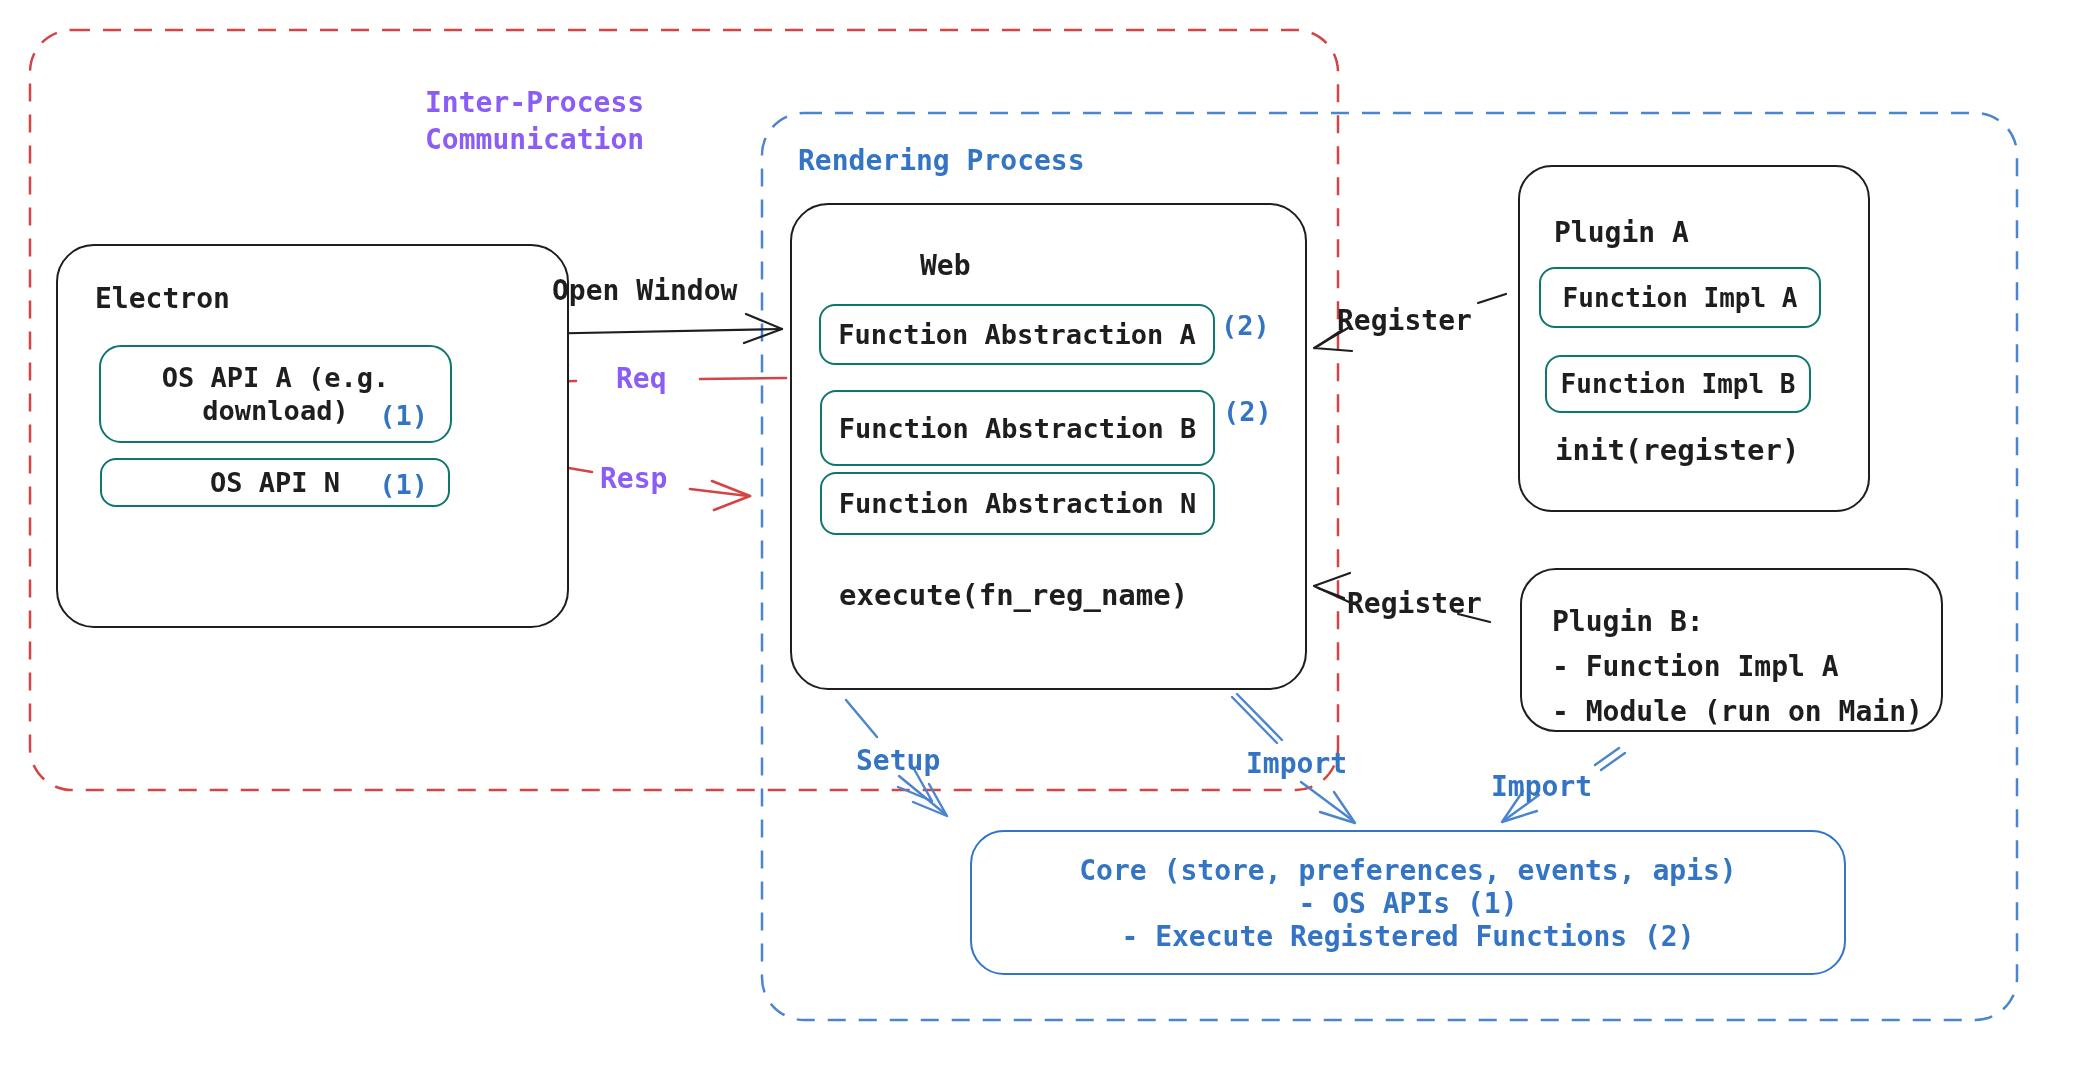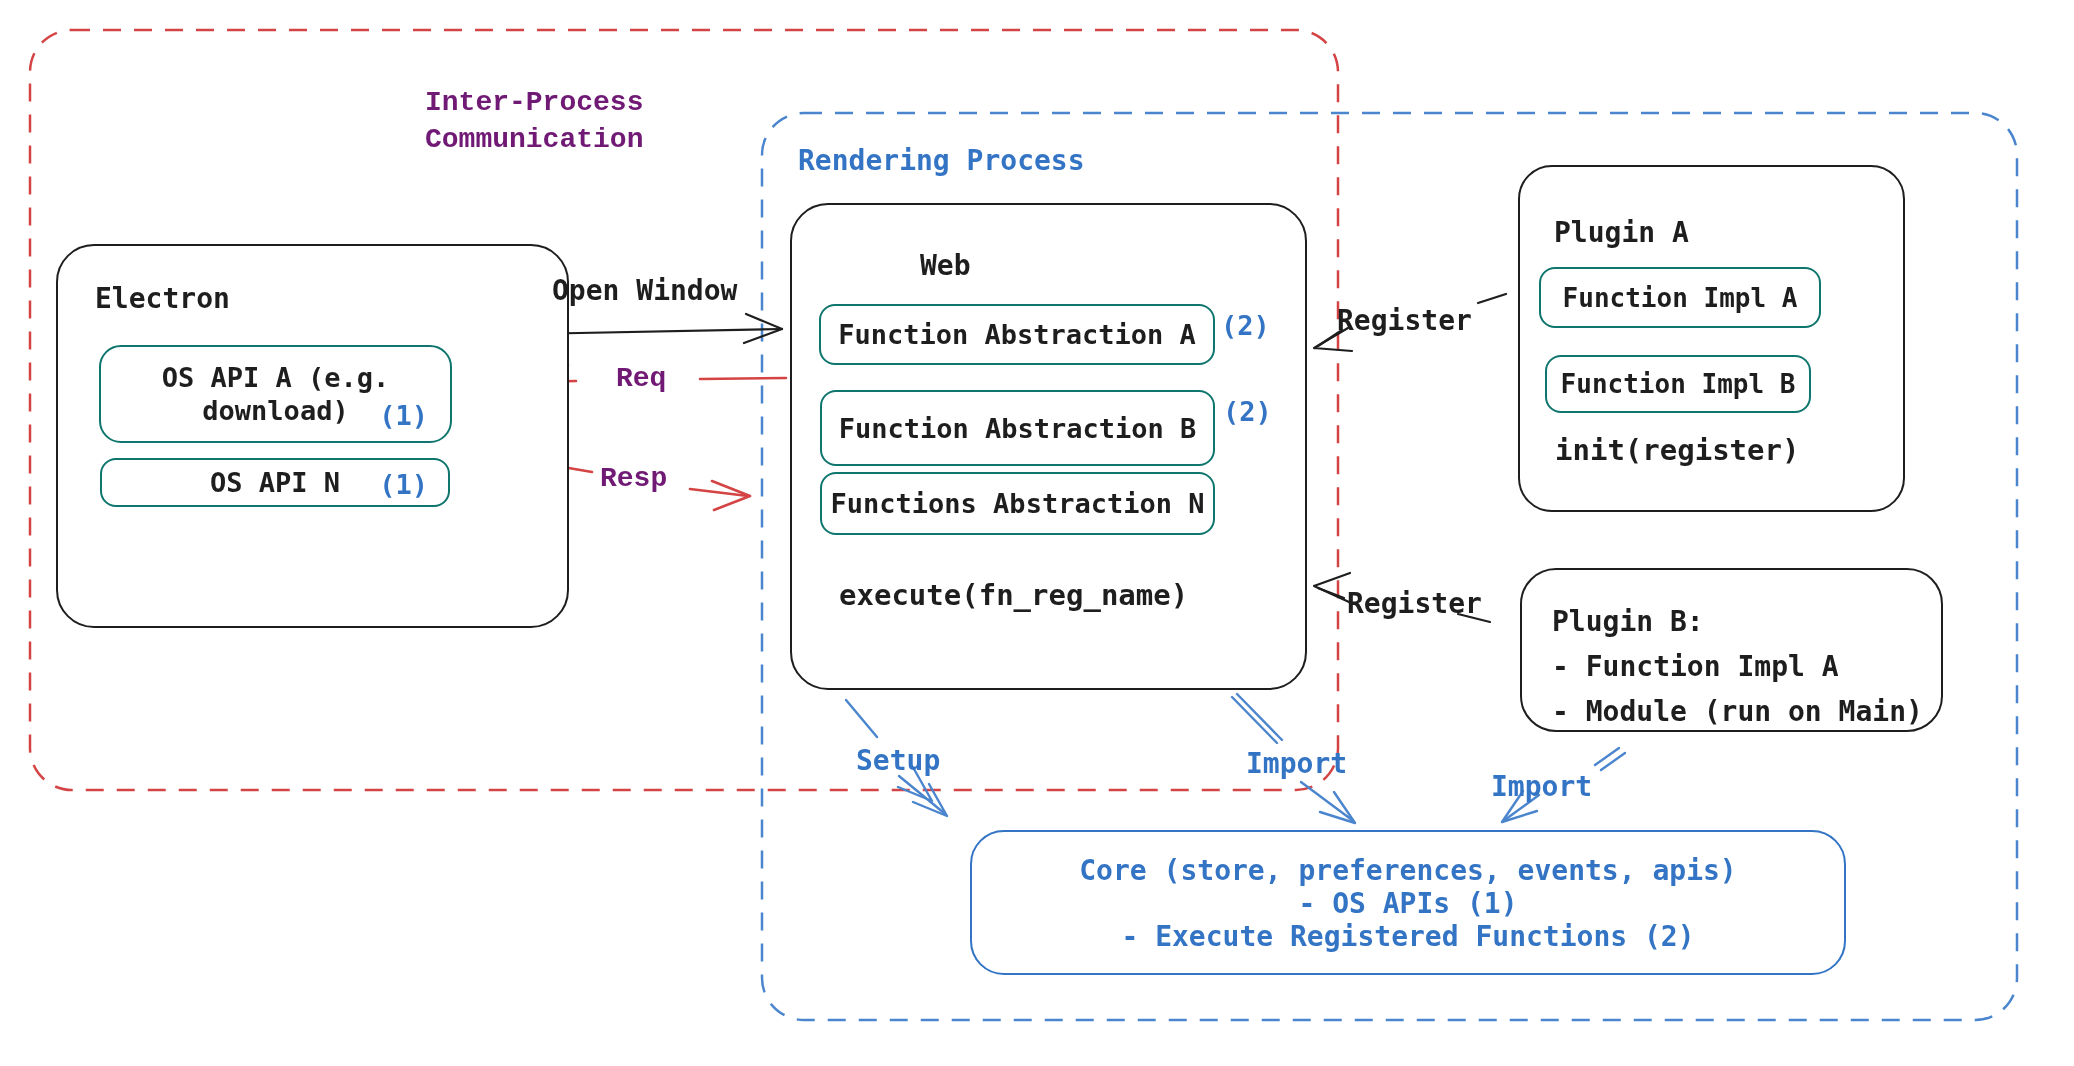--- a/index.html
+++ b/index.html
@@ -6,21 +6,21 @@
   #canvas{
     position:relative;
     width:2074px;height:1066px;
     background:#ffffff;
     font-family:"DejaVu Sans Mono","Liberation Mono",monospace;
     color:#1e1e1e;
     overflow:hidden;
   }
   .lbl{position:absolute;font-size:28px;line-height:30px;font-weight:600;white-space:pre;}
   .ink{color:#1e1e1e;}
-  .red{color:#701a75;font-family:Liberation Mono, monospace;}
+  .red{color:#8b5cf6;}
   .blue{color:#3474c4;}
   .box{position:absolute;background:#ffffff;border:2.5px solid #1e1e1e;box-sizing:border-box;}
   .box.blueborder{border-color:#3474c4;}
   .inner{position:absolute;background:#ffffff;border:2px solid #0f766e;box-sizing:border-box;
          display:flex;align-items:center;justify-content:center;
          font-size:27px;font-weight:600;white-space:pre;}
   svg{position:absolute;left:0;top:0;}
   svg path{fill:none;stroke-linecap:round;stroke-linejoin:round;}
   .arrow-ink{stroke:#1e1e1e;stroke-width:2.2;}
   .arrow-red{stroke:#d44444;stroke-width:2.6;}
@@ -102,28 +102,28 @@
     <div class="inner" style="left:42px;top:212px;width:350px;height:49px;border-radius:16px;">
       <span>OS API N</span>
       <span class="ref" style="right:20px;top:9px;">(1)</span>
     </div>
   </div>
 
   <div class="box" style="left:790px;top:203px;width:517px;height:487px;border-radius:38px;">
     <div class="lbl ink" style="left:128px;top:46px;">Web</div>
     <div class="inner" style="left:27px;top:99px;width:396px;height:61px;border-radius:16px;">Function Abstraction A</div>
     <div class="inner" style="left:28px;top:185px;width:395px;height:76px;border-radius:16px;">Function Abstraction B</div>
-    <div class="inner" style="left:28px;top:267px;width:395px;height:63px;border-radius:16px;">Functions Abstraction N</div>
+    <div class="inner" style="left:28px;top:267px;width:395px;height:63px;border-radius:16px;">Function Abstraction N</div>
     <div class="lbl ink" style="left:47px;top:375px;font-size:29px;">execute(fn_reg_name)</div>
   </div>
 
   <span class="ref" style="left:1221px;top:310px;">(2)</span>
   <span class="ref" style="left:1223px;top:396px;">(2)</span>
 
-  <div class="box" style="left:1518px;top:165px;width:387px;height:347px;border-radius:34px;border-width:2.2px;">
+  <div class="box" style="left:1518px;top:165px;width:352px;height:347px;border-radius:34px;border-width:2.2px;">
     <div class="lbl ink" style="left:34px;top:51px;">Plugin A</div>
     <div class="inner" style="left:19px;top:100px;width:282px;height:61px;border-radius:16px;font-size:26px;">Function Impl A</div>
     <div class="inner" style="left:25px;top:188px;width:266px;height:58px;border-radius:16px;font-size:26px;">Function Impl B</div>
     <div class="lbl ink" style="left:35px;top:268px;font-size:29px;">init(register)</div>
   </div>
 
   <div class="box" style="left:1520px;top:568px;width:423px;height:164px;border-radius:36px;border-width:2.2px;">
     <div class="lbl ink" style="left:30px;top:29px;line-height:45px;"><span>Plugin B:</span><br><span>- Function Impl A</span><br><span>- Module (run on Main)</span></div>
   </div>
 

